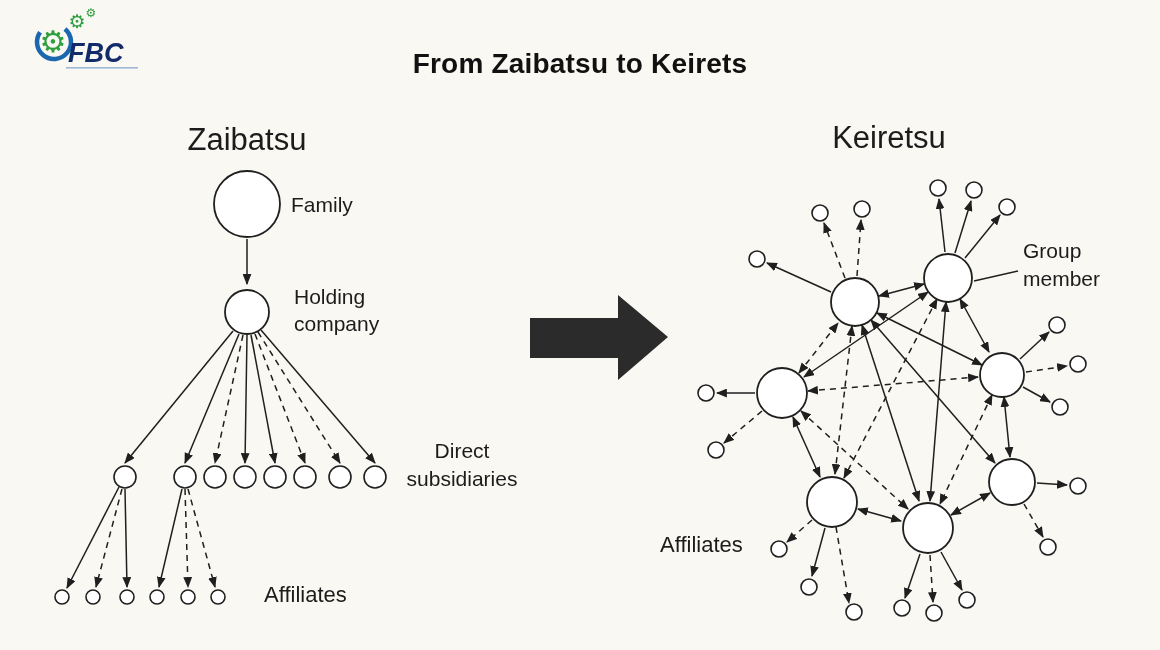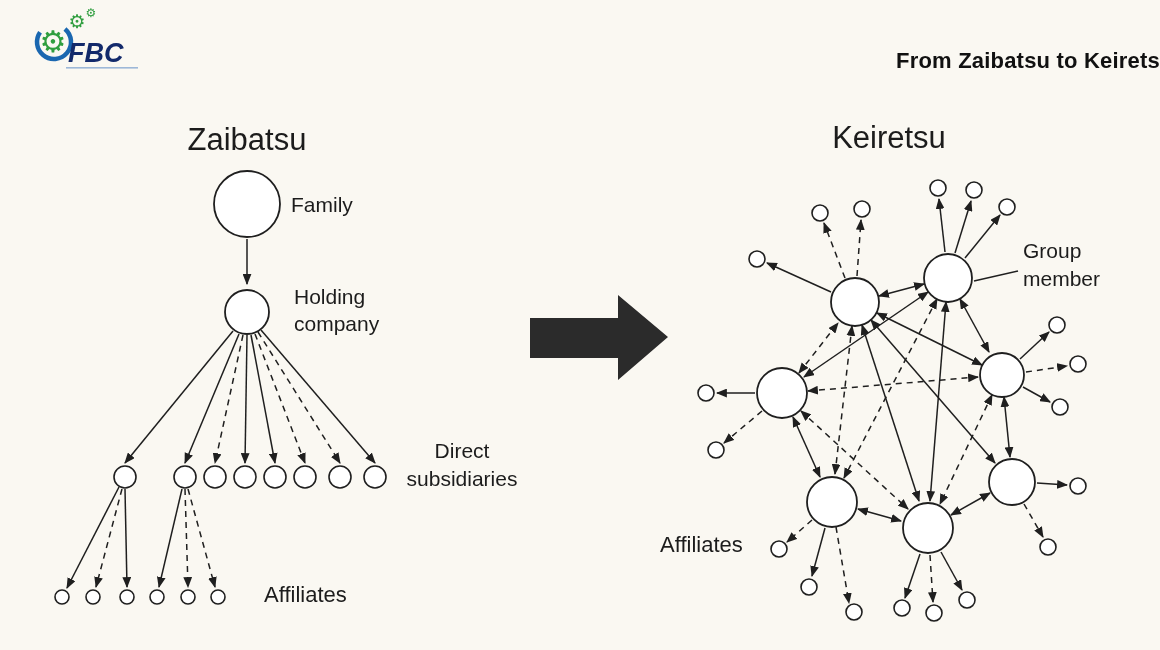--- a/index.html
+++ b/index.html
@@ -2,22 +2,22 @@
 <html><head>
 <meta charset="utf-8">
 <style>
   html,body{margin:0;padding:0;background:#e8e8e8;}
   .canvas{
     position:relative;width:1160px;height:650px;margin:0 auto;
     background:#FAF8F2;overflow:hidden;
     font-family:"Liberation Sans", sans-serif;
   }
   .main-title{
-    position:absolute;top:48px;left:0;width:100%;text-align:right;
-    margin:0;font-size:22px;font-weight:700;color:#111;letter-spacing:.2px;
+    position:absolute;top:48px;left:0;width:100%;text-align:center;
+    margin:0;font-size:28px;font-weight:700;color:#111;letter-spacing:.2px;
   }
   .logo{position:absolute;top:4px;left:24px;}
   svg.diagram{position:absolute;top:0;left:0;}
   .node{fill:#ffffff;stroke:#1f1f1f;stroke-width:1.8;}
   .smallnode{fill:#ffffff;stroke:#1f1f1f;stroke-width:1.6;}
   .edge{stroke:#1f1f1f;stroke-width:1.5;fill:none;}
   .dash{stroke-dasharray:6 5;}
   .lbl{fill:#1c1c1c;font-size:21px;font-family:"Liberation Sans",sans-serif;}
   .lbl2{fill:#1c1c1c;font-size:22px;font-family:"Liberation Sans",sans-serif;}
   .ttl{fill:#1c1c1c;font-size:31px;font-family:"Liberation Sans",sans-serif;}

